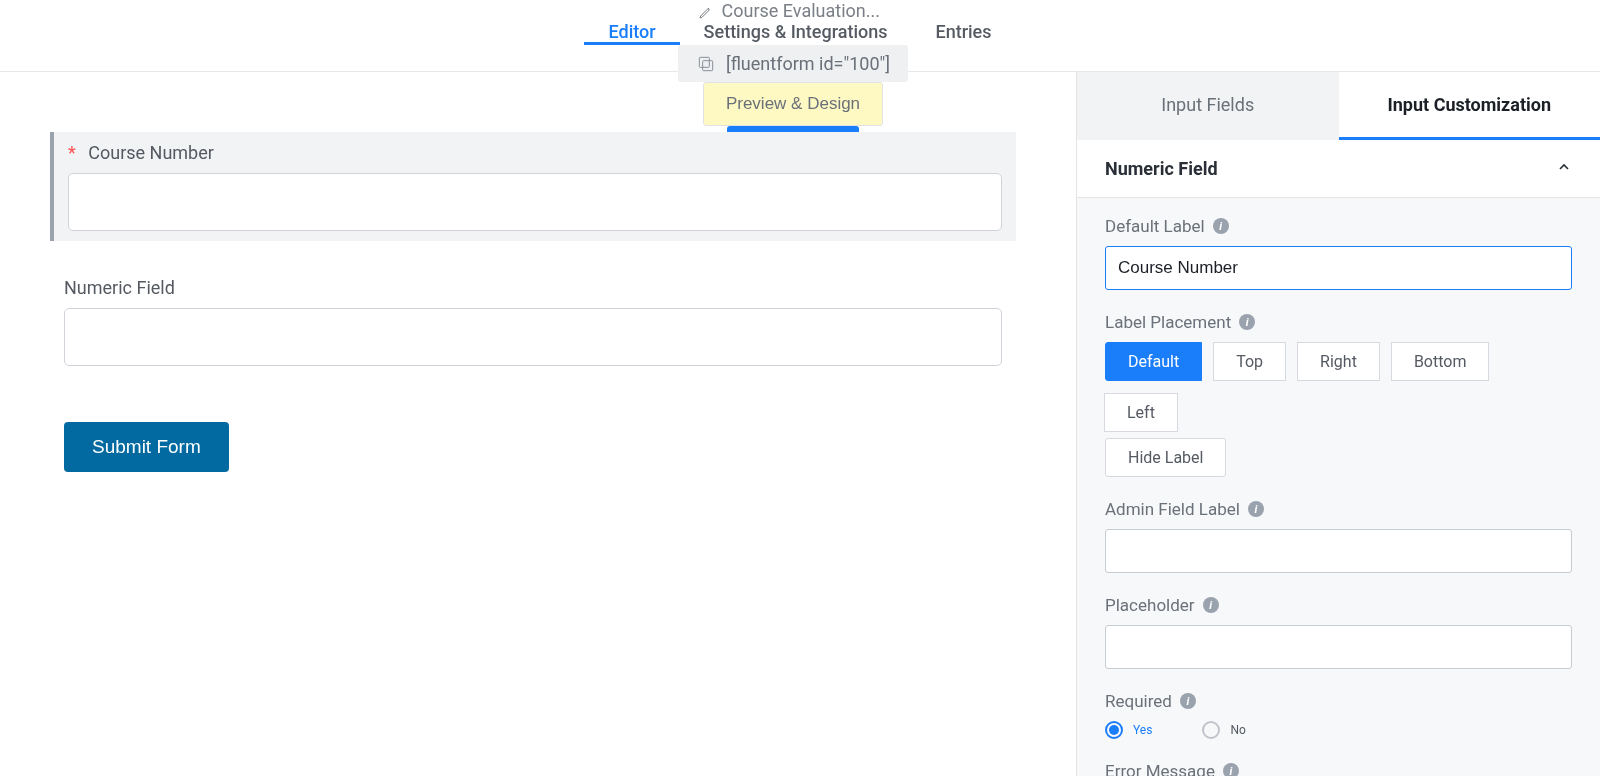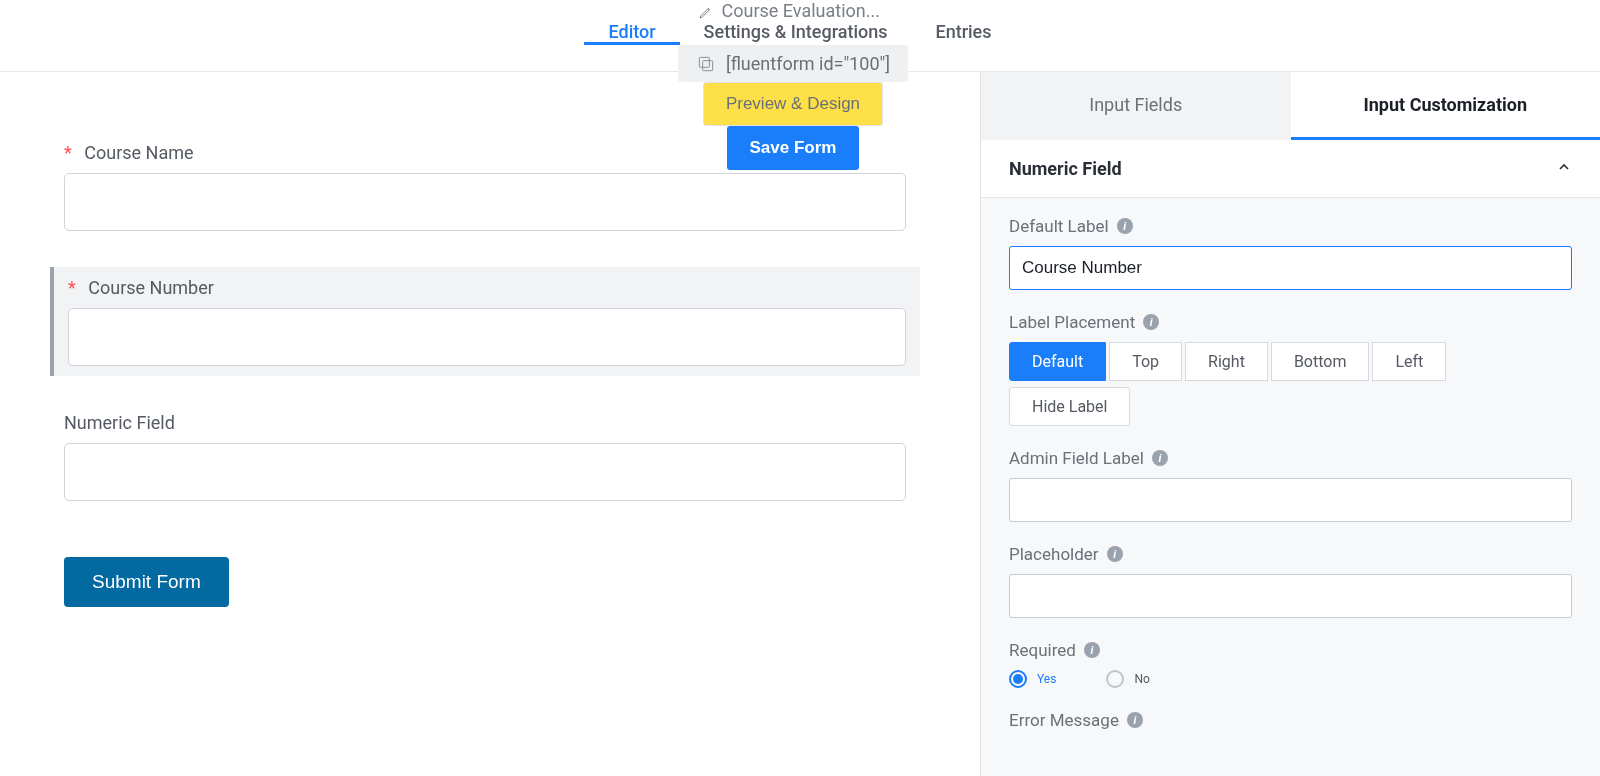--- a/index.html
+++ b/index.html
@@ -61,35 +61,35 @@
 .shortcode-box .copy-icon { width: 20px; height: 20px; margin-right: 10px; }
 .btn {
   padding: 11px 22px;
   border-radius: 3px;
   font-size: 17px;
   font-weight: 500;
   cursor: pointer;
   border: 1px solid transparent;
   margin-right: 14px;
 }
-.btn-outline { background: #fde047; border-color: #dfe3e8; color: #6a7079; }
+.btn-outline { background: #fef9c3; border-color: #dfe3e8; color: #6a7079; }
 .btn-primary { background: #1a7efb; color: #fff; font-weight: bold; }
 .fs-icon { width: 28px; height: 28px; display: flex; align-items: center; justify-content: center; margin-right: 14px; cursor: pointer; }
 .fs-icon svg { stroke: #6a7079; fill: none; stroke-width: 2; }
 .kebab { width: 20px; display: flex; flex-direction: column; align-items: center; gap: 4px; cursor: pointer; }
 .kebab span { width: 5px; height: 5px; border-radius: 50%; background: #444; }
 
 
 .body { display: flex; height: calc(776px - 72px); }
 .canvas {
   flex: 1;
   padding: 60px 60px 0 50px;
 }
 .sidebar {
-  width: 620px;
+  width: 524px;
   border-left: 1px solid #e4e4e4;
   background: #f7f8fa;
   display: flex;
   flex-direction: column;
   overflow-y: auto;
 }
 
 
 .field-block {
   margin-bottom: 26px;
@@ -177,21 +177,21 @@
   width: 100%;
   height: 44px;
   border: 1px solid #c7ccd3;
   border-radius: 3px;
   padding: 0 12px;
   font-size: 17px;
   color: #1b1f26;
   background: #fff;
 }
 .text-input.focused { border-color: #1a7efb; }
-.seg-group { display: flex; flex-wrap: wrap; gap: 4px; }
+.seg-group { display: flex; flex-wrap: wrap; gap: 12px; }
 .seg {
   border: 1px solid #d6dae0;
   background: #fff;
   color: #555a62;
   padding: 9px 22px;
   font-size: 16px;
   cursor: pointer;
   margin-left: -1px;
 }
 .seg:first-child { border-top-left-radius: 3px; border-bottom-left-radius: 3px; margin-left: 0; }
@@ -249,27 +249,20 @@
   <div class="kebab">
     <span></span>
       <span></span>
       <span></span>
   </div>
 </div>
 
 <div class="body">
 
   <div class="canvas">
-    <div class="field-block">
-      <div class="field-label">
-        <span class="req">*</span>
-        <span>Course Name</span>
-      </div>
-      <div class="field-input"></div>
-    </div>
 
     <div class="field-block selected">
       <div class="field-label">
         <span class="req">*</span>
         <span>Course Number</span>
       </div>
       <div class="field-input"></div>
     </div>
 
     <div class="field-block">

